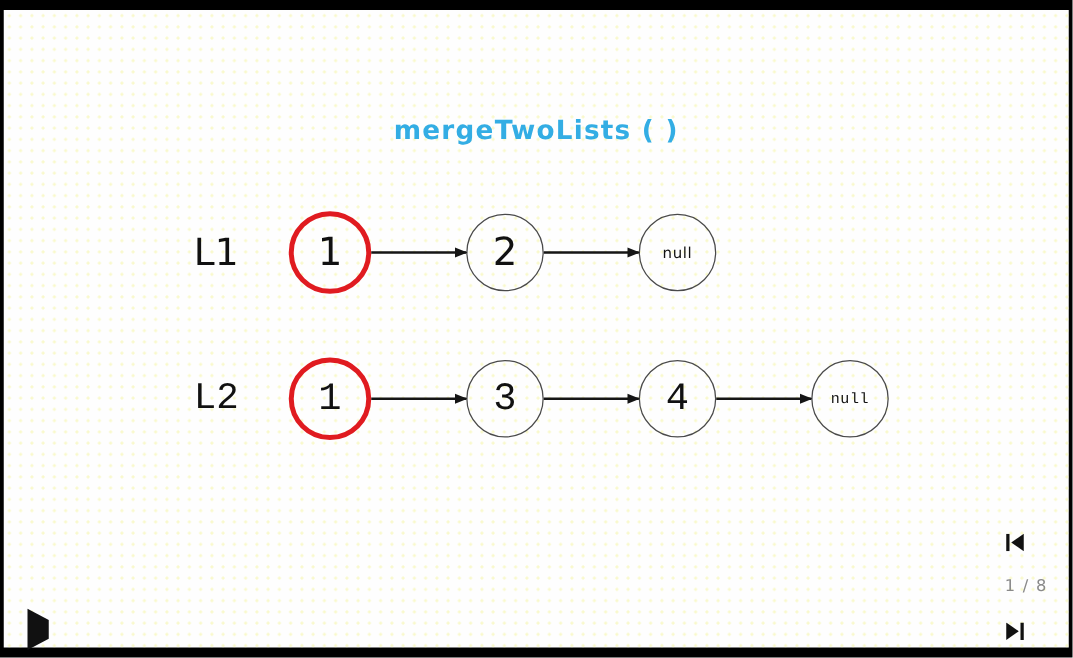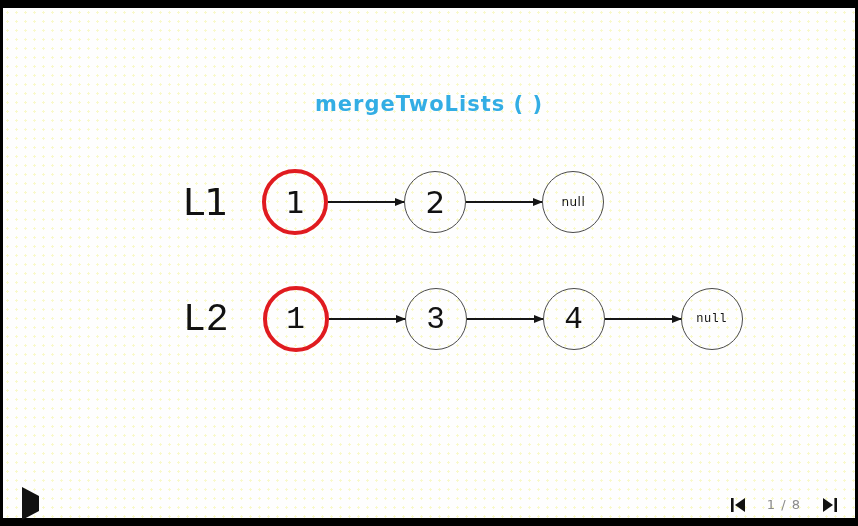--- a/index.html
+++ b/index.html
@@ -18,21 +18,21 @@
     font-size:21px;font-weight:bold;letter-spacing:1px;
     color:var(--accent,#33ade4);
     margin-top:44px;
   }
   .list-row{
     position:absolute;left:152px;display:flex;align-items:center;height:68px;
   }
   .row-0{top:160px;}
   .row-1{top:277px;font-family:Liberation Mono, monospace;}
   .list-label{
-    font-size:38px;color:var(--ink,#111);margin-right:34px;min-width:42px;margin-left:28px;
+    font-size:30px;color:var(--ink,#111);margin-right:34px;min-width:42px;
   }
   .node{
     width:62px;height:62px;border-radius:50%;box-sizing:border-box;
     border:1.5px solid var(--node_border,#4a4a4a);
     display:flex;align-items:center;justify-content:center;
     font-size:31px;color:var(--ink,#111);flex:0 0 auto;background:transparent;
   }
   .node.hl{
     width:66px;height:66px;border:4px solid var(--highlight,#e01b20);
   }
@@ -46,21 +46,21 @@
   }
   .play-btn{
     position:absolute;left:18px;bottom:5px;width:18px;height:19px;
     cursor:pointer;background:transparent;border:none;padding:0;
   }
   .play-btn .tri{
     width:0;height:0;border-left:17px solid #111;
     border-top:9.5px solid transparent;border-bottom:9.5px solid transparent;
   }
   .nav{
-    position:absolute;right:17px;bottom:6px;display:flex;align-items:center;gap:21px;
+    position:absolute;right:17px;bottom:6px;display:flex;align-items:flex-start;gap:21px;flex-direction:column;
   }
   .nav-btn{background:transparent;border:none;padding:0;cursor:pointer;line-height:0;}
   .nav-btn svg{display:block;}
   .page-indicator{
     font-size:13px;color:var(--page_text,#8a8a8a);letter-spacing:1px;
   }
 </style>
 </head>
 <body style="--accent: #33ade4; --highlight: #e01b20; --node_border: #4a4a4a; --ink: #111111; --page_text: #8a8a8a; --slide_bg: #fefefe;">
 

